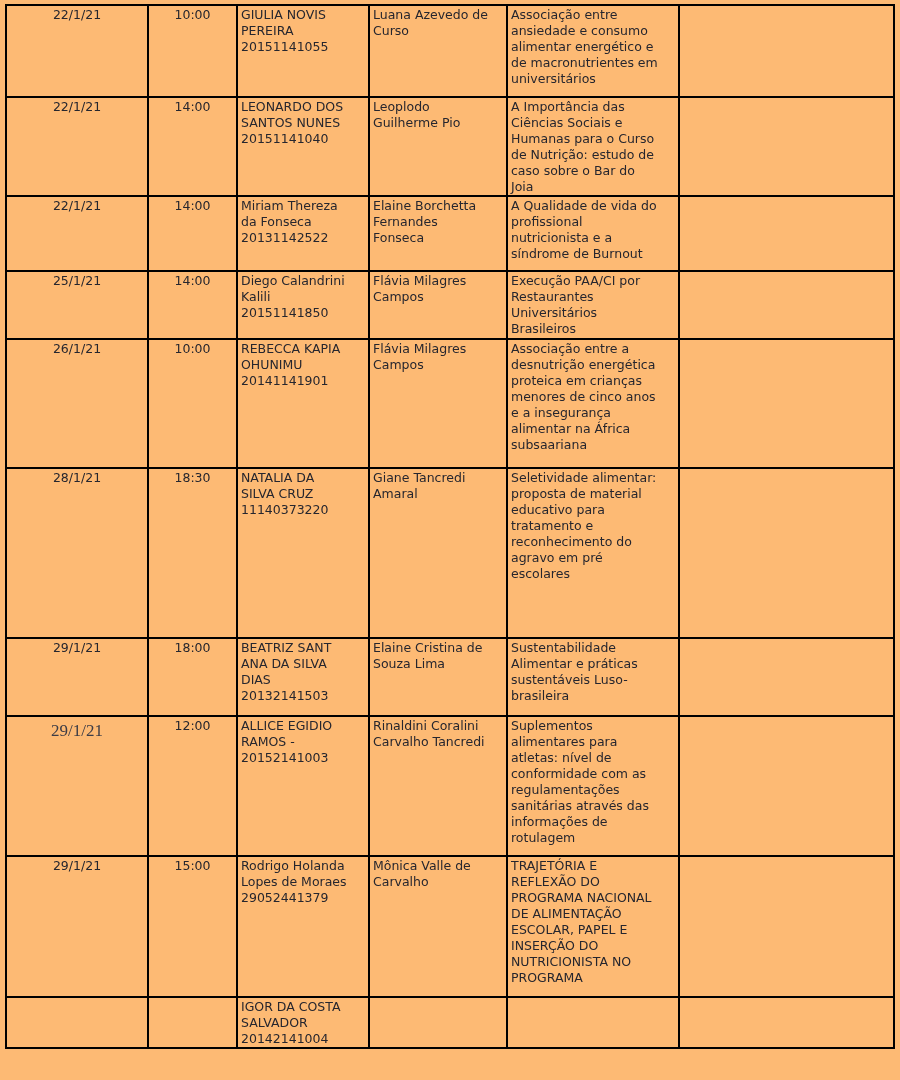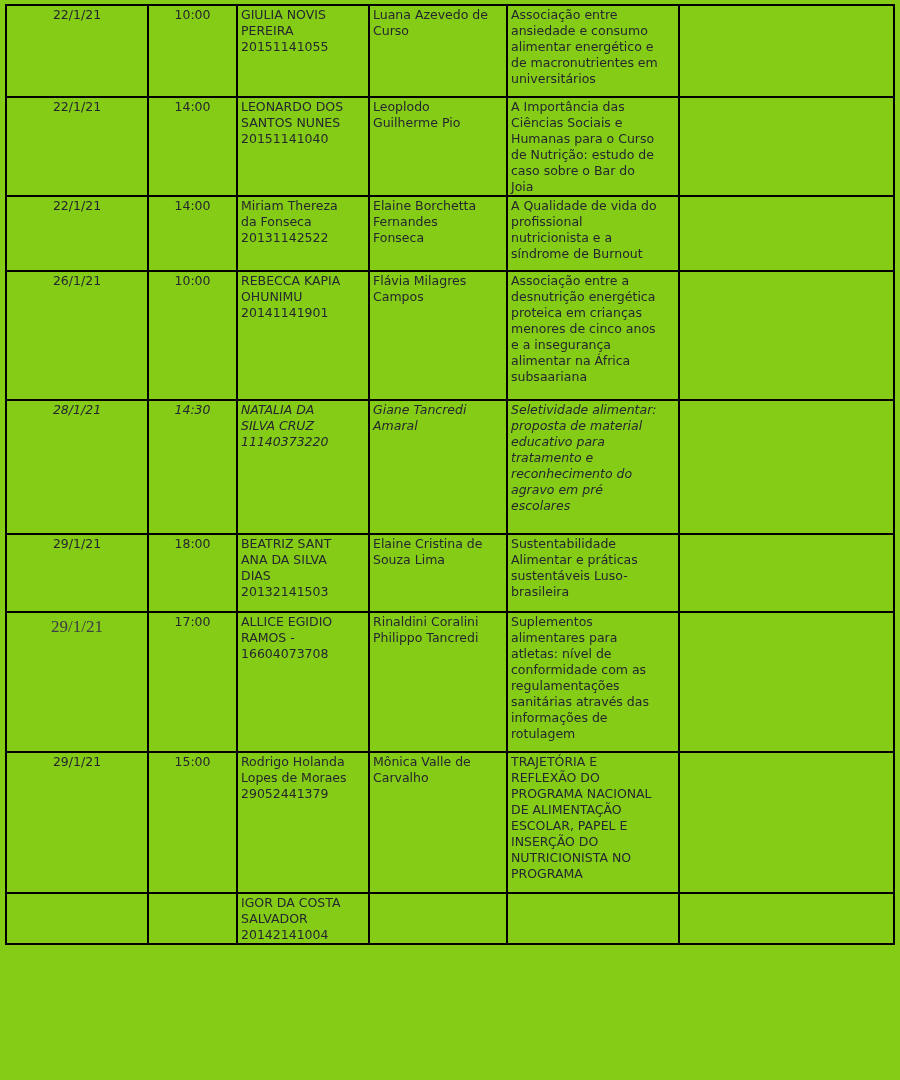--- a/index.html
+++ b/index.html
@@ -8,21 +8,21 @@
     background: #ffffff;
     width: 900px;
     height: 1080px;
     overflow: hidden;
     font-family: "DejaVu Sans", "Liberation Sans", sans-serif;
   }
   .page {
     position: relative;
     width: 900px;
     height: 1080px;
-    background: #84cc16;
+    background: #fdba74;
   }
   table.schedule {
     position: absolute;
     left: 5px;
     top: 4px;
     border-collapse: collapse;
     table-layout: fixed;
     width: 888px;
   }
   table.schedule td {
@@ -108,40 +108,54 @@
 20131142522</td>
     <td class="c-advisor">Elaine Borchetta
 Fernandes
 Fonseca</td>
     <td class="c-title">A Qualidade de vida do
 profissional
 nutricionista e a
 síndrome de Burnout</td>
     <td class="c-notes"></td>
   </tr>
+        <tr style="height: 68px;">
+    <td class="c-date">25/1/21</td>
+    <td class="c-time">14:00</td>
+    <td class="c-student">Diego Calandrini
+Kalili
+20151141850</td>
+    <td class="c-advisor">Flávia Milagres
+Campos</td>
+    <td class="c-title">Execução PAA/CI por
+Restaurantes
+Universitários
+Brasileiros</td>
+    <td class="c-notes"></td>
+  </tr>
         <tr style="height: 129px; margin-top: 36px;">
     <td class="c-date">26/1/21</td>
     <td class="c-time">10:00</td>
     <td class="c-student">REBECCA KAPIA
 OHUNIMU
 20141141901</td>
     <td class="c-advisor">Flávia Milagres
 Campos</td>
     <td class="c-title">Associação entre a
 desnutrição energética
 proteica em crianças
 menores de cinco anos
 e a insegurança
 alimentar na África
 subsaariana</td>
     <td class="c-notes"></td>
   </tr>
-        <tr style="height: 134px; font-style: italic;">
+        <tr style="height: 170px;">
     <td class="c-date">28/1/21</td>
-    <td class="c-time">14:30</td>
+    <td class="c-time">18:30</td>
     <td class="c-student">NATALIA DA
 SILVA CRUZ
 11140373220</td>
     <td class="c-advisor">Giane Tancredi
 Amaral</td>
     <td class="c-title">Seletividade alimentar:
 proposta de material
 educativo para
 tratamento e
 reconhecimento do
@@ -159,26 +173,26 @@
     <td class="c-advisor">Elaine Cristina de
 Souza Lima</td>
     <td class="c-title">Sustentabilidade
 Alimentar e práticas
 sustentáveis Luso-
 brasileira</td>
     <td class="c-notes"></td>
   </tr>
         <tr style="height: 140px;">
     <td class="c-date serif-date">29/1/21</td>
-    <td class="c-time">17:00</td>
+    <td class="c-time">12:00</td>
     <td class="c-student">ALLICE EGIDIO
 RAMOS -
-16604073708</td>
+20152141003</td>
     <td class="c-advisor">Rinaldini Coralini
-Philippo Tancredi</td>
+Carvalho Tancredi</td>
     <td class="c-title">Suplementos
 alimentares para
 atletas: nível de
 conformidade com as
 regulamentações
 sanitárias através das
 informações de
 rotulagem</td>
     <td class="c-notes"></td>
   </tr>

